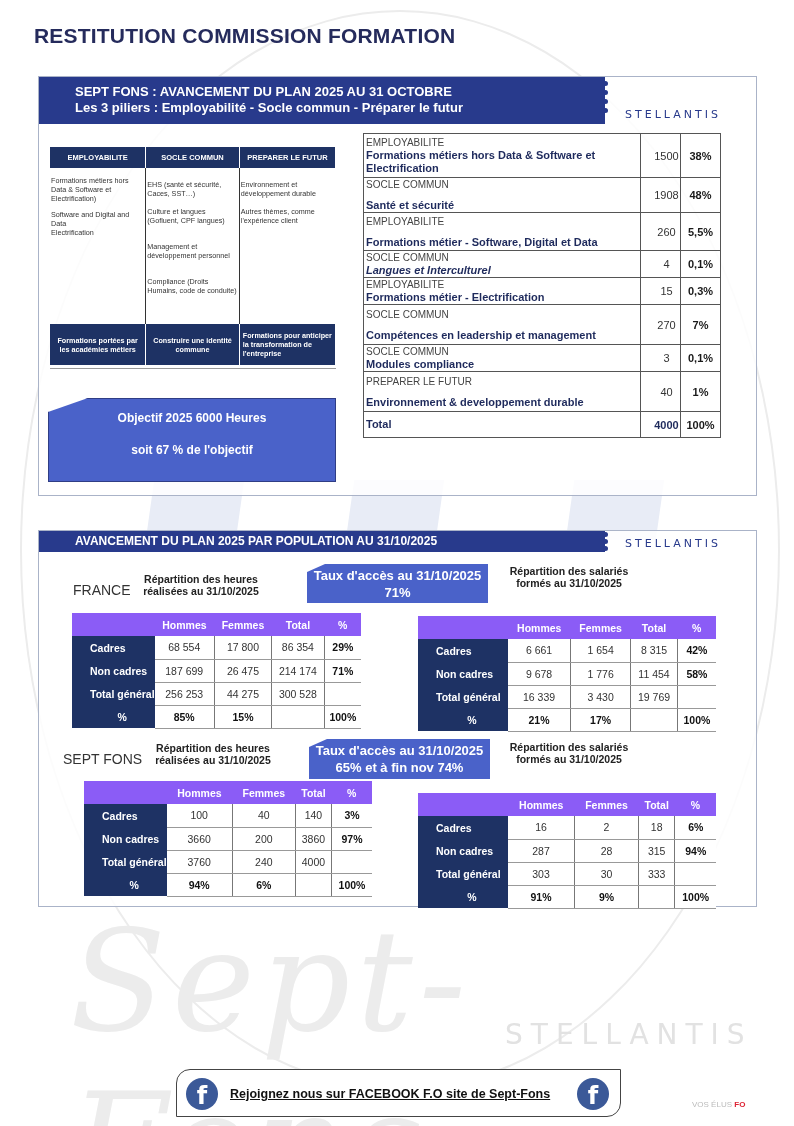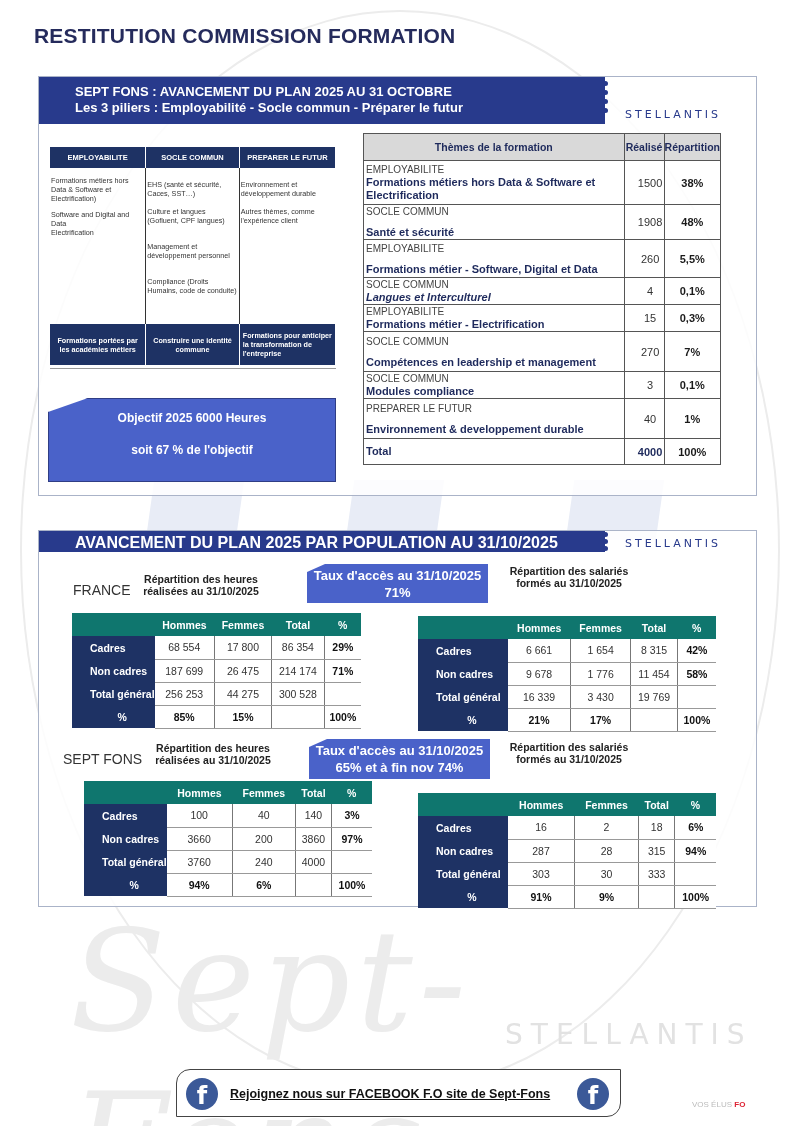--- a/index.html
+++ b/index.html
@@ -45,29 +45,29 @@
   .themes td.num { text-align: center; color: #333; font-size: 11px; width: 40px; padding-left: 12px; }
   .themes td.pct { text-align: center; font-weight: bold; width: 40px; }
   .themes .sp { height: 8px; display: block; }
 
   .objectif { position: absolute; left: 9px; top: 321px; width: 288px; height: 84px; background: #4a62c9; color: #fff; font-weight: bold; font-size: 12px; text-align: center; clip-path: polygon(40px 0, 100% 0, 100% 100%, 0 100%, 0 14px); border: 1px solid #2f3d85; }
   .objectif .l1 { margin-top: 12px; }
   .objectif .l2 { margin-top: 17px; line-height: 16px; }
 
   
   .p2 { left: 38px; top: 530px; width: 719px; height: 377px; }
-  .p2-banner { position: absolute; left: 0; top: 0; width: 566px; height: 21px; background: #283a8c; color: #fff; font-weight: bold; font-size: 16px; padding: 3px 0 0 36px; }
+  .p2-banner { position: absolute; left: 0; top: 0; width: 566px; height: 21px; background: #283a8c; color: #fff; font-weight: bold; font-size: 12px; padding: 3px 0 0 36px; }
   .p2 .stellantis-logo { left: 586px; top: 6px; }
   .region { position: absolute; font-family: "Liberation Sans Narrow", "Liberation Sans", sans-serif; font-size: 14px; color: #333; }
   .caption { position: absolute; font-size: 10.5px; font-weight: bold; color: #222; text-align: center; line-height: 12px; }
   .taux { position: absolute; background: #4a62c9; color: #fff; font-weight: bold; font-size: 13px; text-align: center; line-height: 17px; padding-top: 3px; clip-path: polygon(18px 0, 100% 0, 100% 100%, 0 100%, 0 8px); }
 
   .pop { position: absolute; font-size: 10.5px; }
   .pop th, .pop td { height: 23px; }
-  .pop thead th { background: #0f766e; color: #fff; font-weight: bold; text-align: center; }
+  .pop thead th { background: #8b5cf6; color: #fff; font-weight: bold; text-align: center; }
   .pop tbody th { background: #1e3264; color: #fff; font-weight: bold; text-align: left; padding-left: 18px; white-space: nowrap; }
   .pop tbody tr.pct th { text-align: center; }
   .pop td { text-align: center; color: #333; border-right: 1px solid #777; border-bottom: 1px solid #999; background: #fff; }
   .pop td.b { font-weight: bold; color: #111; }
   .pop td:last-child { border-right: none; }
 
   
   .fb-box { position: absolute; left: 176px; top: 1069px; width: 445px; height: 48px; border: 1px solid #444; border-radius: 14px 0 14px 0; background: #fff; }
   .fb-icon { position: absolute; top: 8px; width: 32px; height: 32px; border-radius: 50%; background: #3b5998; color: #fff; font-weight: bold; font-size: 24px; text-align: center; line-height: 36px; font-family: "DejaVu Sans", sans-serif; }
   .fb-text { position: absolute; left: 53px; top: 17px; font-weight: bold; font-size: 12.5px; color: #111; text-decoration: underline; }
@@ -130,25 +130,20 @@
       <th class="h2">Formations portées par les académies métiers</th>
       <th class="h2">Construire une identité commune</th>
       <th class="h2" style="text-align:left">Formations pour anticiper la transformation de l'entreprise</th>
     </tr>
   </tbody>
       </table>
   </div>
 
   <table class="themes">
     <tbody>
-        <tr>
-      <th>Thèmes de la formation</th>
-      <th>Réalisé</th>
-      <th style="line-height:11px">Répartition</th>
-    </tr>
     <tr style="height:44px">
       <td class="theme">
             <span class="cat">EMPLOYABILITE</span>
             <span class="lbl">Formations métiers hors Data &amp; Software et Electrification</span>
           </td>
       <td class="num">1500</td>
       <td class="pct">38%</td>
     </tr>
     <tr style="height:35px">
       <td class="theme">

